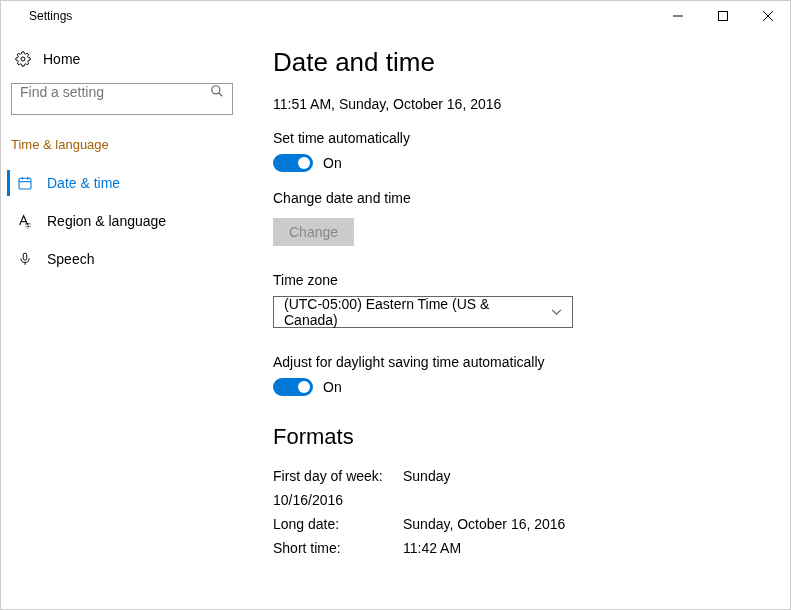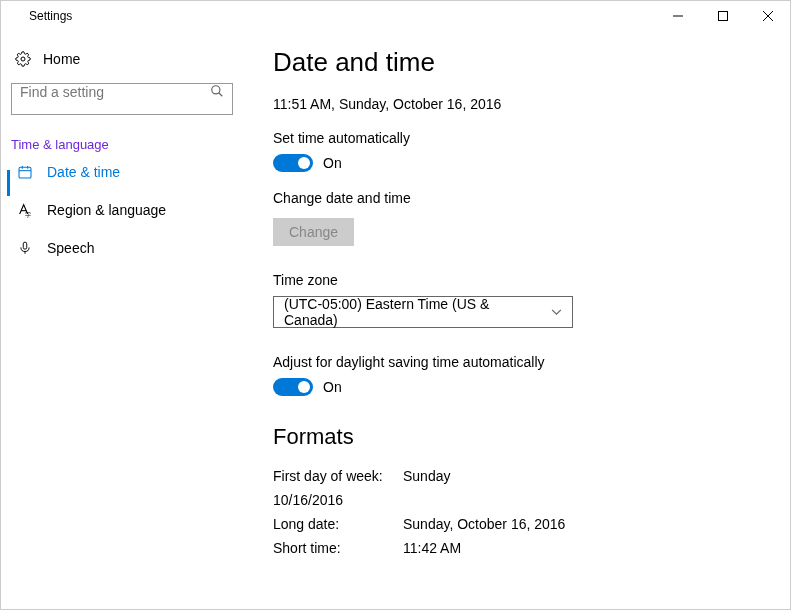--- a/index.html
+++ b/index.html
@@ -64,26 +64,27 @@
     flex: 1;
     border: none;
     outline: none;
     font-size: 14px;
     color: #333;
     background: transparent;
   }
   .searchbox input::placeholder { color: #777; }
   .search-icon { color: #666; }
   .category-header {
-    color: #6d28d9;
+    color: #a16207;
     font-size: 13px;
     padding: 4px 14px 12px 10px;
   }
   .nav-item {
     display: flex;
+    align-items: center;
     height: 38px;
     padding: 0 14px 0 16px;
     gap: 14px;
     cursor: pointer;
     color: #000;
     font-size: 14px;
   }
   .nav-item.active {
     color: #0078d7;
     position: relative;

